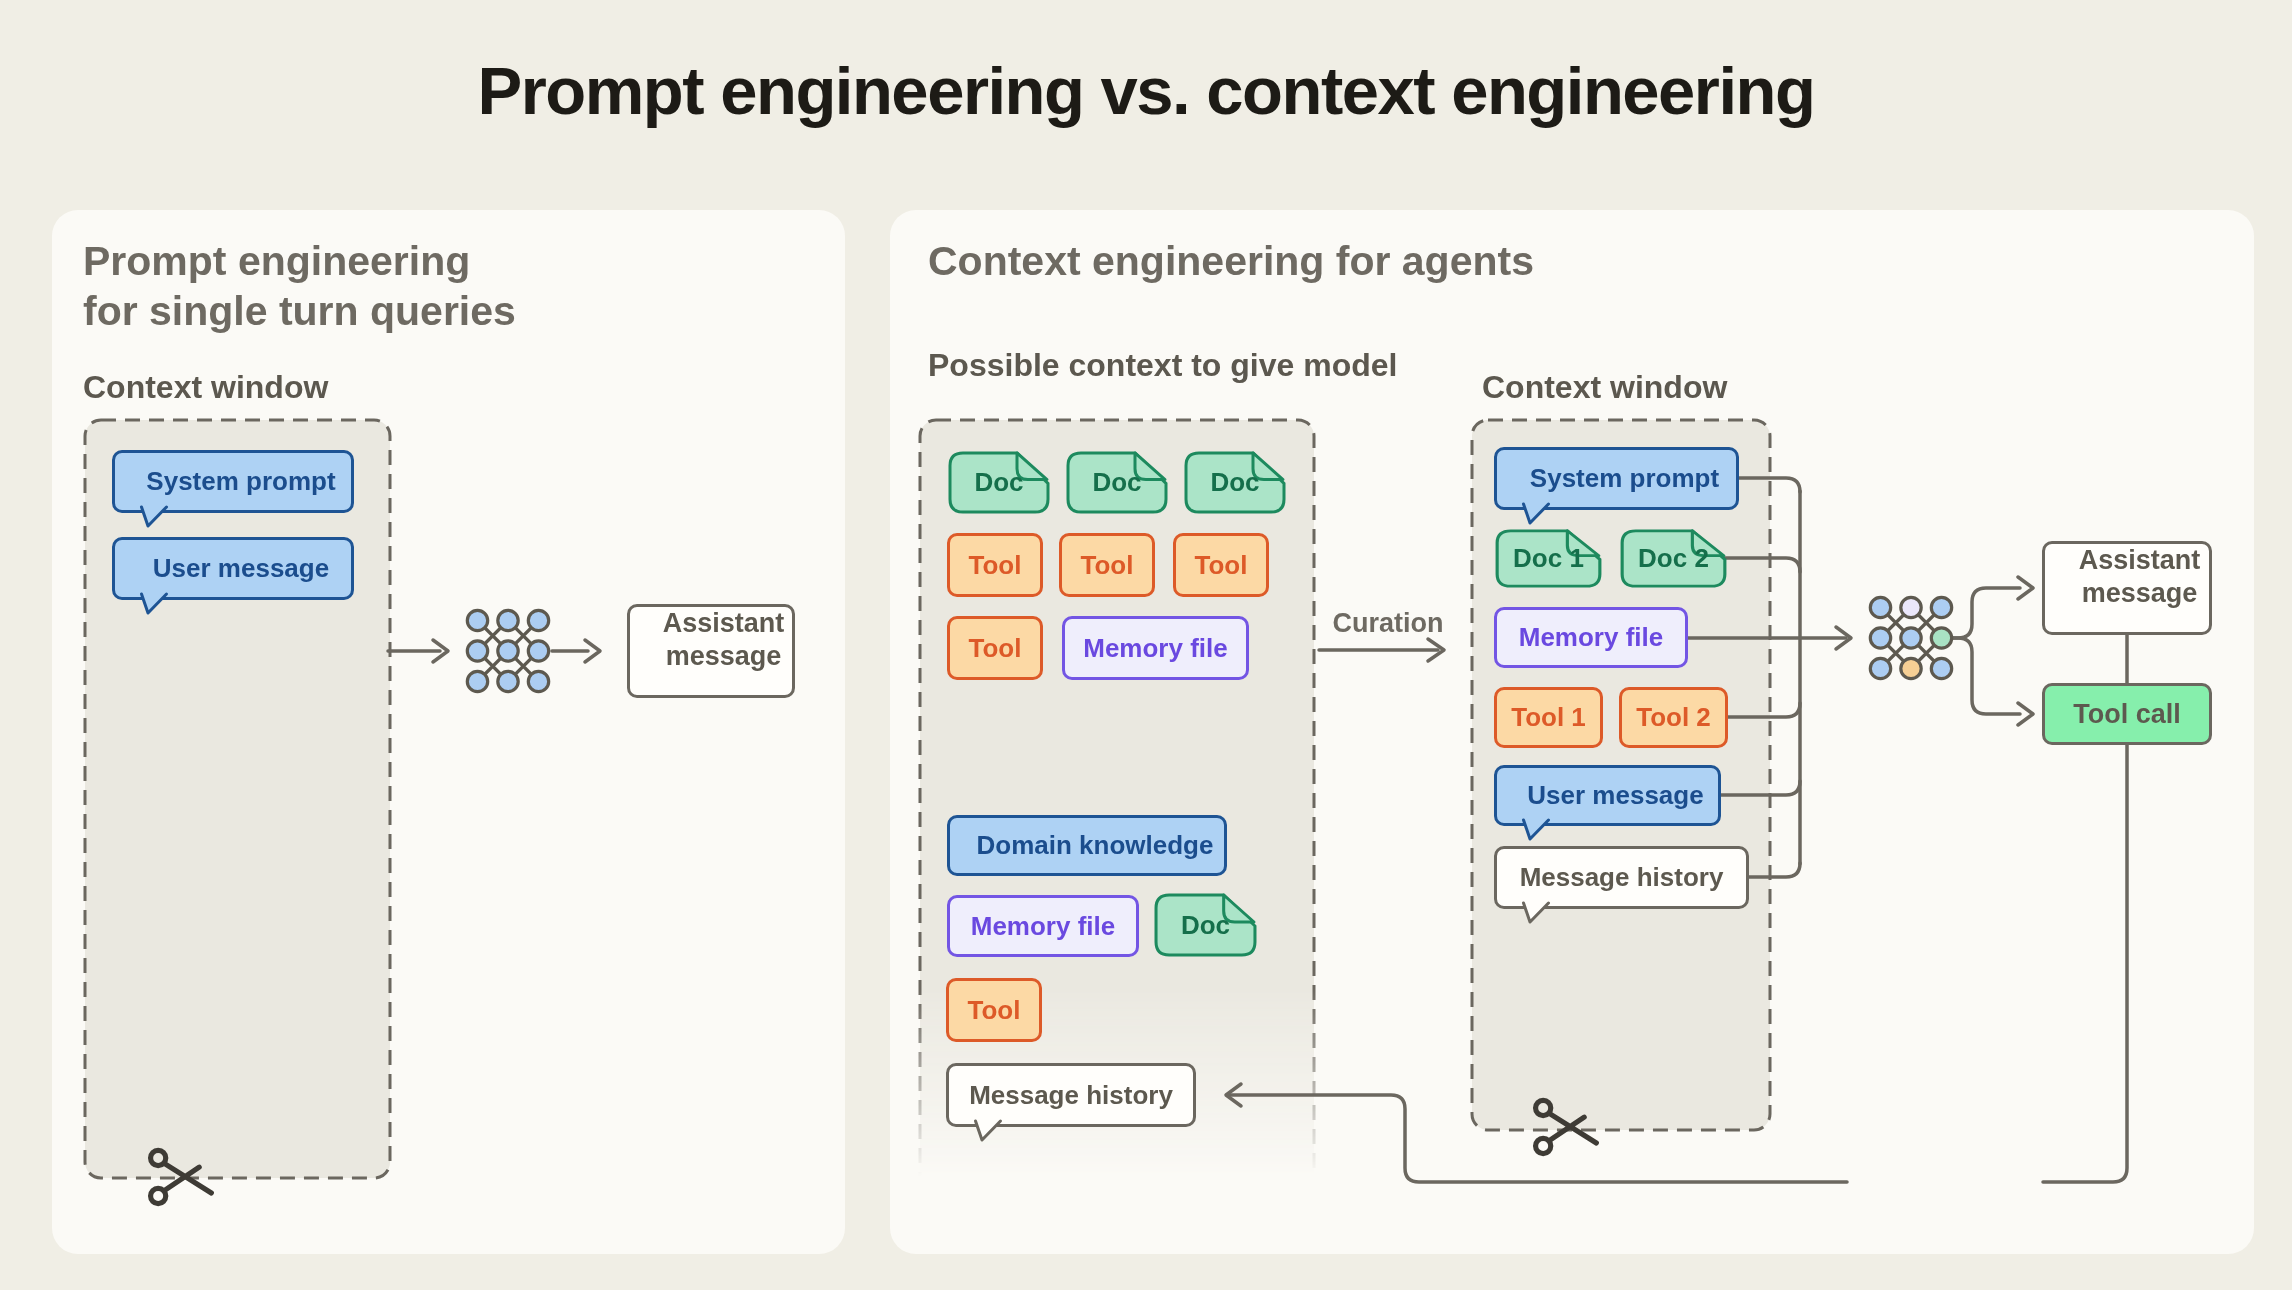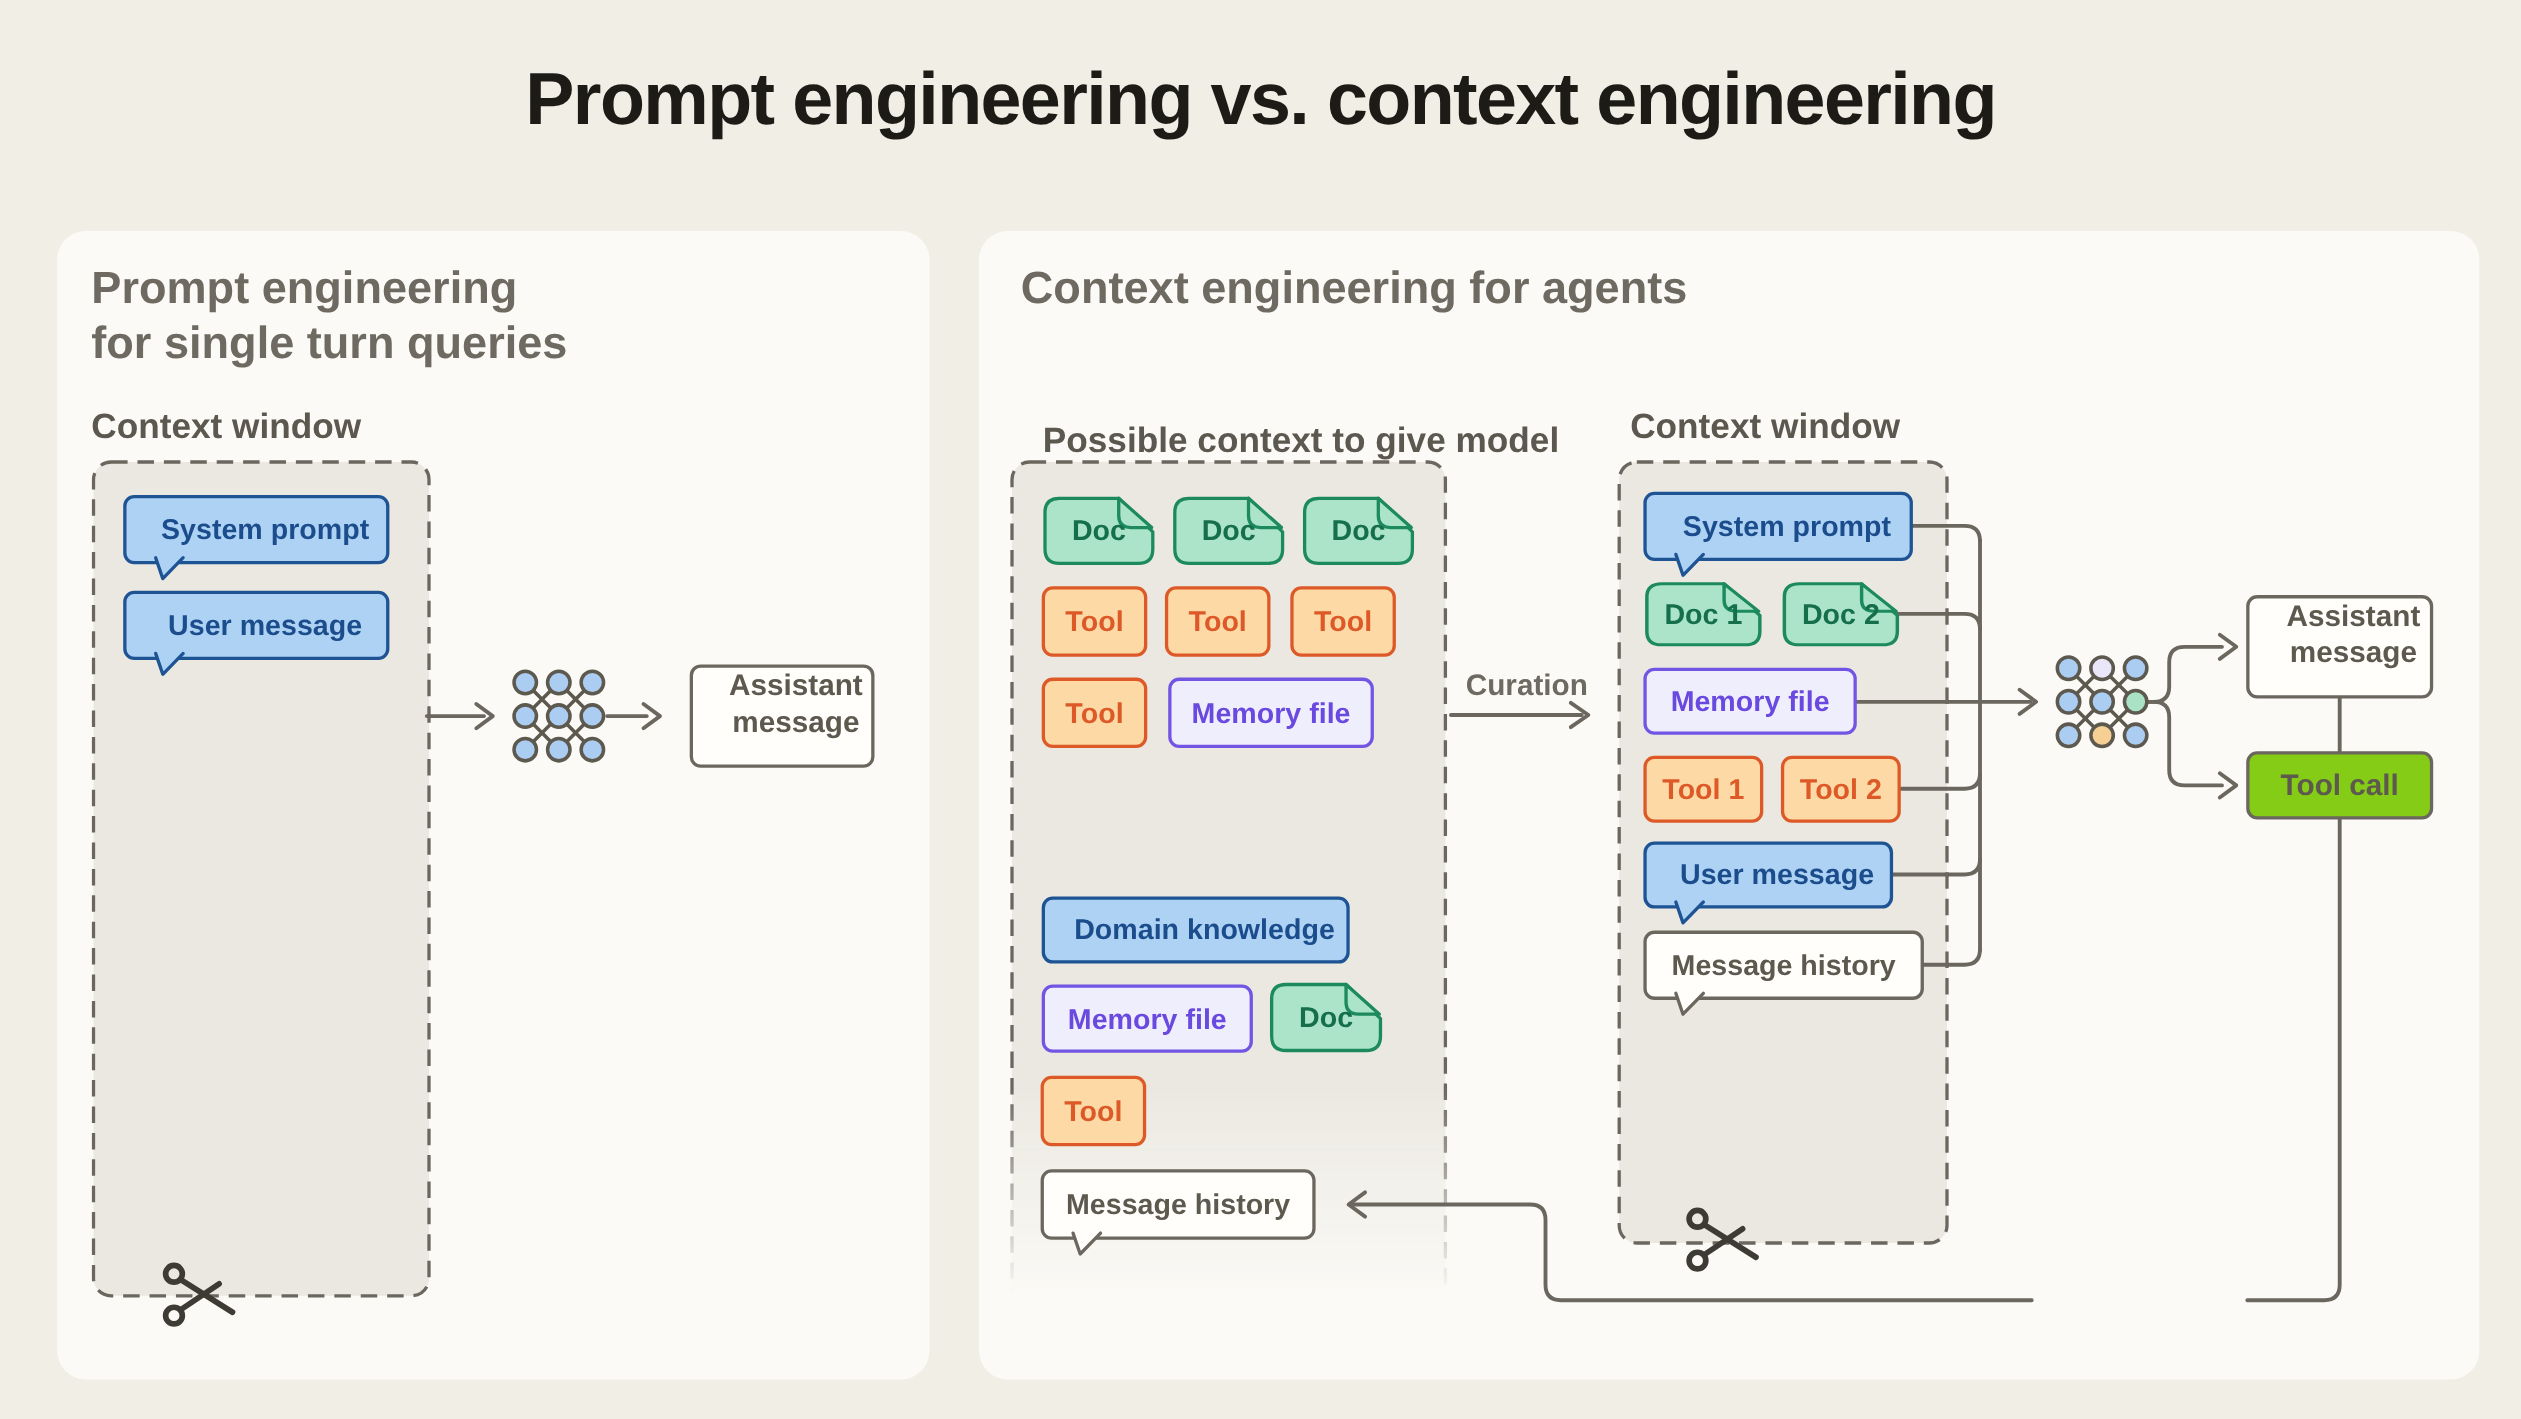--- a/index.html
+++ b/index.html
@@ -11,21 +11,21 @@
   .panel{background:#fbfaf6;border-radius:26px;}
   .panel-heading{font-size:41px;line-height:50px;font-weight:600;color:#6e6a62;}
   .section-label{font-size:32px;font-weight:700;color:#5c584f;}
   .curation{font-size:27px;font-weight:600;color:#6e6a62;text-align:center;margin-top:20px;}
   .box{display:flex;align-items:center;justify-content:center;border:3px solid;border-radius:10px;
        font-size:26px;font-weight:700;}
   .blue{background:#aed2f4;border-color:#1e5494;color:#1b4d8d;padding-left:16px;}
   .orange{background:#fcd9a5;border-color:#dd5a28;color:#dd5a28;}
   .purple{background:#efeefc;border-color:#7355e4;color:#6a49e0;}
   .whitebox{background:#fffefb;border-color:#6b675f;color:#5d594f;}
-  .tan{background:#84cc16;border-color:#6b675f;color:#5d594f;}
+  .tan{background:#86efac;border-color:#6b675f;color:#5d594f;}
   .doc{border:none;background:transparent;color:#156f4b;justify-content:center;}
   .doc > svg{position:absolute;inset:0;width:100%;height:100%;}
   .doc > span{position:relative;}
   .align-left{justify-content:flex-start;padding-left:25px;text-align:left;}
   .two-line{flex-direction:column;align-items:center;line-height:33px;font-size:27px;}
   .tail{position:absolute;left:24px;bottom:-20px;width:30px;height:24px;overflow:visible;}
   .faded{ -webkit-mask-image:linear-gradient(180deg,#000 0%,#000 70%,rgba(0,0,0,0) 93%);
           mask-image:linear-gradient(180deg,#000 0%,#000 70%,rgba(0,0,0,0) 93%);}
   svg{display:block;}
 </style>
@@ -49,21 +49,21 @@
     <rect x="2" y="2" width="298" height="710" rx="16" fill="#eae8e0" stroke="#6b675f" stroke-width="3" stroke-dasharray="15 9"></rect>
   </svg>
 
   <div class="abs panel-heading" style="left:83px;top:236px;">
     <span style="display:block">Prompt engineering</span>
     <span style="display:block">for single turn queries</span>
   </div>
   <div class="abs section-label" style="left:83px;top:369px;">Context window</div>
 
   <div class="abs panel-heading" style="left:928px;top:236px;">Context engineering for agents</div>
-  <div class="abs section-label" style="left:928px;top:382px;margin-left:20px;">Possible context to give model</div>
+  <div class="abs section-label" style="left:928px;top:347px;">Possible context to give model</div>
   <div class="abs section-label" style="left:1482px;top:369px;">Context window</div>
   <div class="abs curation" style="left:1308px;top:588px;width:160px;">Curation</div>
 
   <svg class="abs" style="left:0;top:0;" width="2292" height="1290" fill="none" stroke="#6b675f" stroke-width="3.5" stroke-linecap="round" stroke-linejoin="round">
 
     <path d="M388,651 H440"></path>
     <path d="M433,640 L448,651 L433,662"></path>
     <path d="M552,651 H588"></path>
     <path d="M585,640 L600,651 L585,662"></path>
 

